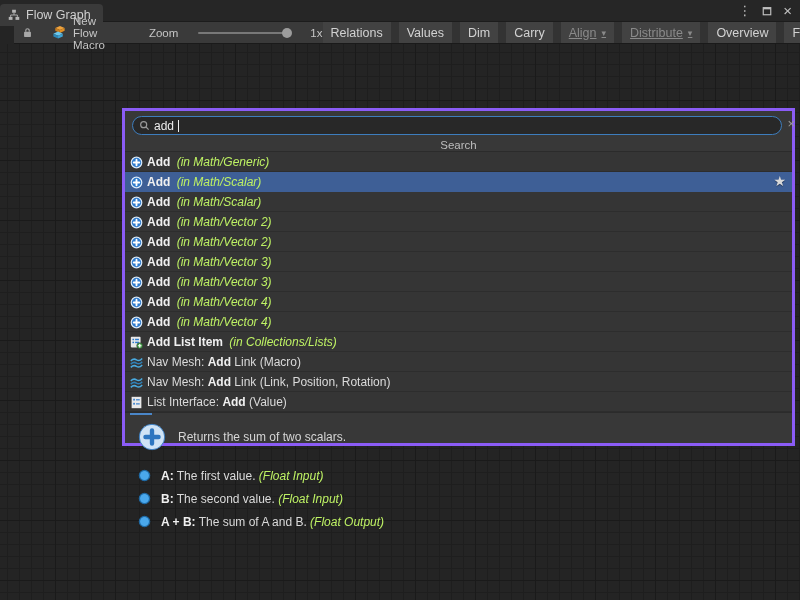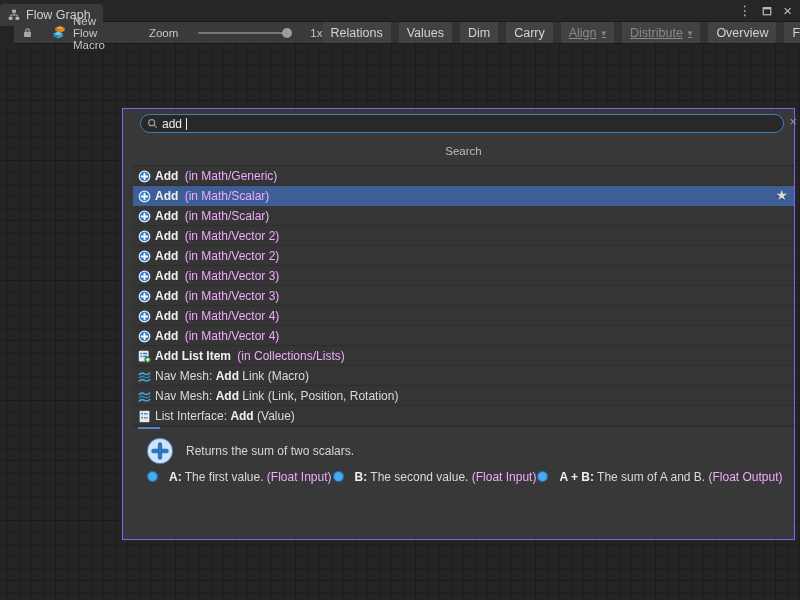--- a/index.html
+++ b/index.html
@@ -49,23 +49,23 @@
   .tbtn {
     background:#424242; color:#d2d2d2; font-size:12.5px;
     display:flex; align-items:center; gap:5px; padding:0 8px; height:100%;
     white-space:nowrap;
   }
   .tbtn.disabled { color:#8a8a8a;text-decoration:underline; }
   .tbtn .arrow { font-size:9px; margin-top:1px; }
 
   
   .popup {
-    position:absolute; left:122px; top:108px; width:673px; height:432px;
-    background:#383838; border:1px solid #8b5cf6;
-    display:flex; flex-direction:column;padding-left:10px;
+    position:absolute; left:122px; top:108px; width:673px; height:338px;
+    background:#383838; border:3px solid #8b5cf6;
+    display:flex; flex-direction:column;
   }
   .search-row { position:relative; padding:5px 10px 4px 7px; }
   .search-box {
     height:19px; background:#282828; border:1px solid #3d7dbd; border-radius:10px;
     display:flex; align-items:center; padding:0 8px 0 6px; gap:4px;
   }
   .search-box .query { color:#ececec; font-size:12px; }
   .caret { width:1px; height:12px; background:#f0f0f0; animation:blink 1s steps(1) infinite; }
   @keyframes blink { 50% { opacity:0; } }
   .popup-close {
@@ -80,29 +80,29 @@
   .row {
     height:20px; display:flex; align-items:center; padding-left:5px;
     background:#353535; box-shadow:inset 0 -1px #2d2d2d;
     font-size:12px; position:relative; cursor:default;
   }
   .row.sel { background:#3e5f96; box-shadow:none; }
   .row .ric { width:13px; height:13px; margin-right:4px; flex:0 0 13px; display:flex; }
   .row span { white-space:pre; }
   .seg-bold { font-weight:bold; color:#f0f0f0; }
   .seg-normal { color:#dadada; }
-  .seg-muted { color:#f0abfc; padding-left:3px; }
+  .seg-muted { color:#bef264; padding-left:3px;font-style:italic; }
   .fav-star { position:absolute; right:6px; top:1px; color:#d9d9d9; font-size:14px; text-shadow:0 1px 1px #00000066; }
 
   
   .detail { flex:1; border-top:1px solid #2b2b2b; position:relative; padding:10px 14px 0 13px; }
   .sliver { position:absolute; top:0; left:5px; width:22px; height:2px; background:#4a86c8; }
   .summary { display:flex; align-items:center; gap:12px; }
   .summary-text { font-size:12px; color:#d6d6d6; }
-  .ports { display:flex; flex-direction:row; }
+  .ports { margin-top:13px; display:flex; flex-direction:column; }
   .port { display:flex; align-items:center; gap:10px; height:23px; font-size:12px; }
   .port .dot { display:flex; }
 </style>
 </head>
 <body>
 
 <div class="canvas"></div>
 
 <div class="titlebar">
   <div class="tab">

